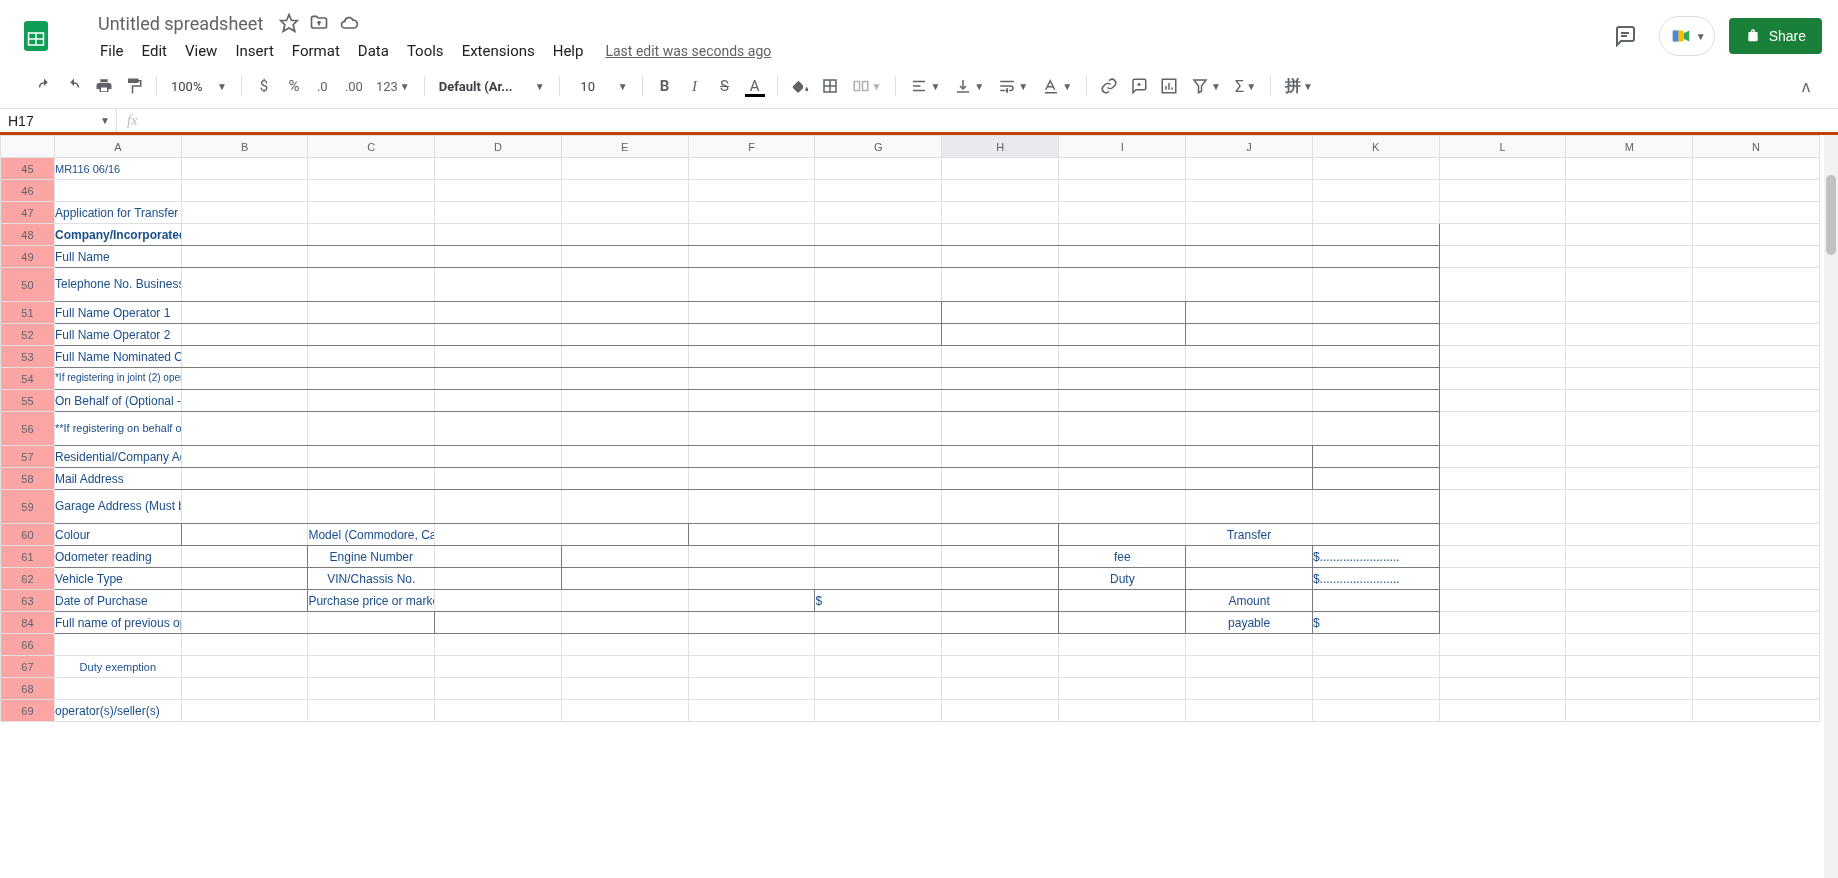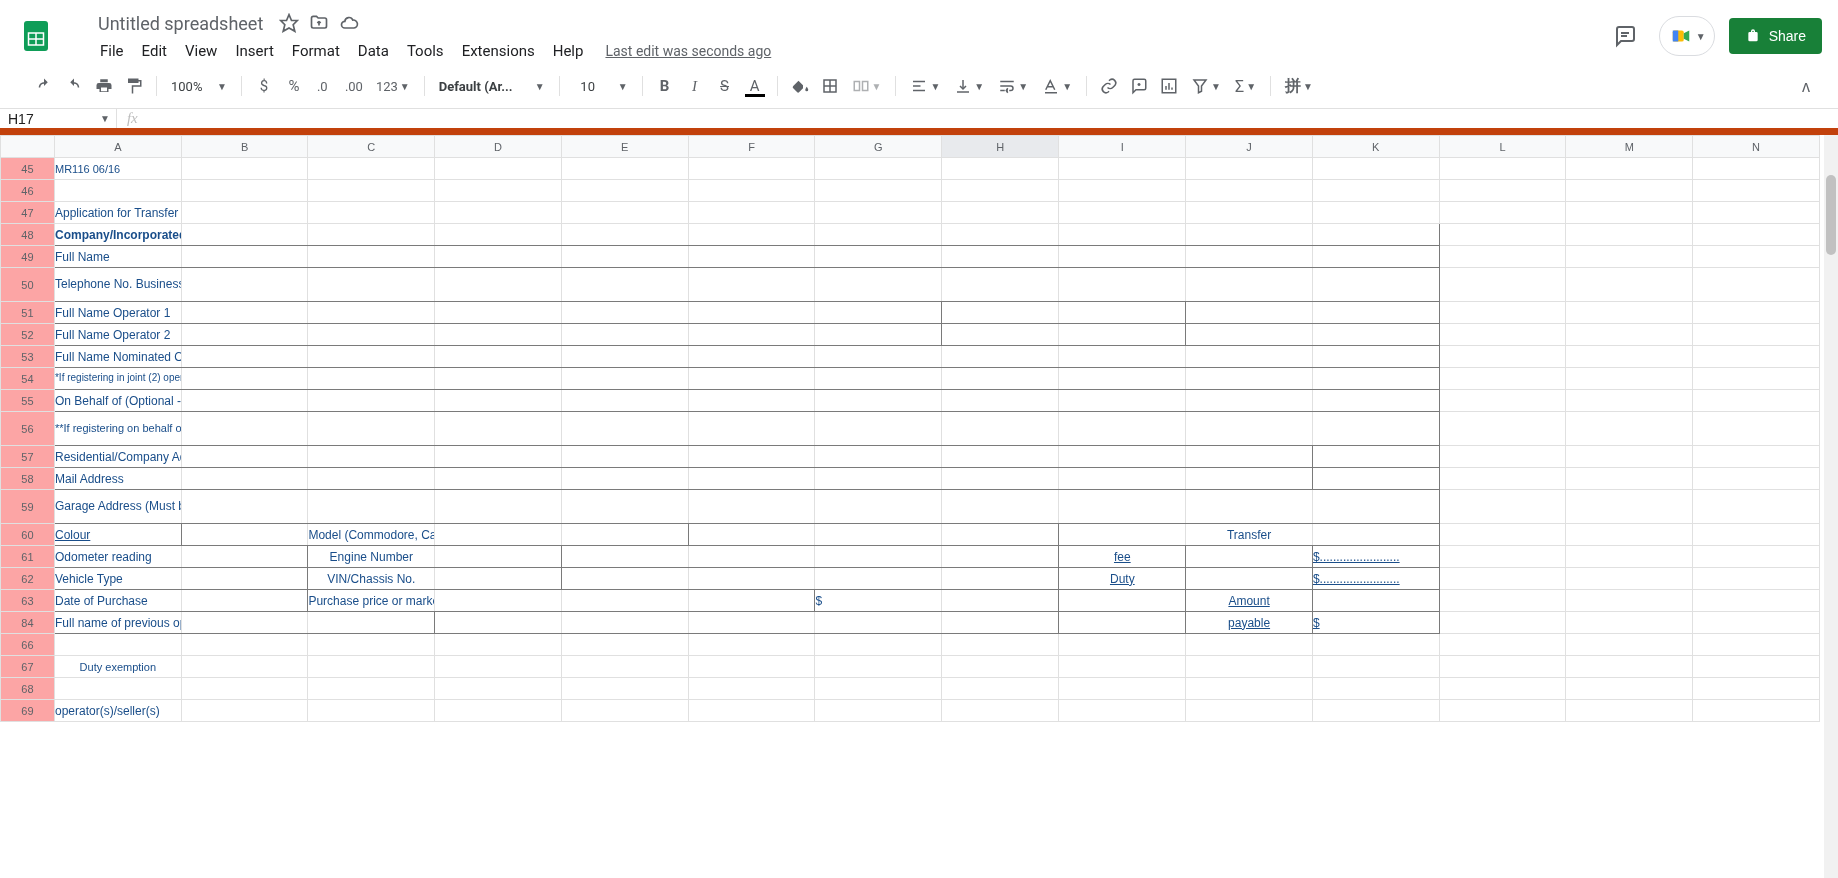--- a/index.html
+++ b/index.html
@@ -95,21 +95,21 @@
   }
   .fontsize-select { width:28px;text-align:center;font-size:13px;color:#3c4043;}
   .tbtn svg, .tdrop svg { width:18px;height:18px; }
   .text-color-btn { position:relative; }
   .text-color-bar { position:absolute;left:4px;right:4px;bottom:3px;height:3px;background:#000; }
   .collapse-caret {
     margin-left:auto;color:#5f6368;cursor:pointer;font-size:16px;padding:4px 10px;
   }
   
   .fx-row {
-    display:flex;align-items:center;height:26px;border-bottom:7px solid #c2410c;
+    display:flex;align-items:center;height:26px;border-bottom:3px solid #c2410c;
   }
   .name-box {
     width:100px;height:100%;border:none;padding:0 8px;font-size:14px;color:#212121;
     outline:none;
   }
   .name-box-wrap{
     display:flex;align-items:center;border-right:1px solid #e0e0e0;height:100%;
   }
   .name-arrow { color:#5f6368;font-size:10px;padding-right:6px;cursor:pointer;}
   .fx-symbol { color:#bdbdbd;font-style:italic;font-size:15px;padding:0 10px;font-family:serif;}
@@ -143,21 +143,21 @@
     width:46px;text-align:center;
     position:sticky;left:0;
   }
   .corner { width:46px;background:#f8f9fa; }
   .c { padding:2px 4px;font-size:12px;color:#1a4e8a;text-align:left; }
   .c.small { font-size:11px; }
   .c.tiny { font-size:10px; }
   .c.center { text-align:center; }
   .c.bold { font-weight:bold; }
   .bb { border-bottom:1px solid #7a7a7a !important; }
-  .br { border-right:1px solid #7a7a7a !important;text-decoration:underline; }
+  .br { border-right:1px solid #7a7a7a !important; }
   .bt { border-top:1px solid #7a7a7a !important; }
   .bl { border-left:1px solid #7a7a7a !important; }
   .tall { height:34px;margin-left:19px; }
   .wrap { white-space:normal;line-height:1.25; }
   
   col.cA{width:108px;} col.cB{width:108px;} col.cC{width:108px;}
   col.cD{width:108px;} col.cE{width:108px;} col.cF{width:108px;}
   col.cG{width:108px;} col.cH{width:100px;} col.cI{width:108px;}
   col.cJ{width:108px;} col.cK{width:108px;} col.cL{width:108px;}
   col.cM{width:108px;} col.cN{width:108px;}

